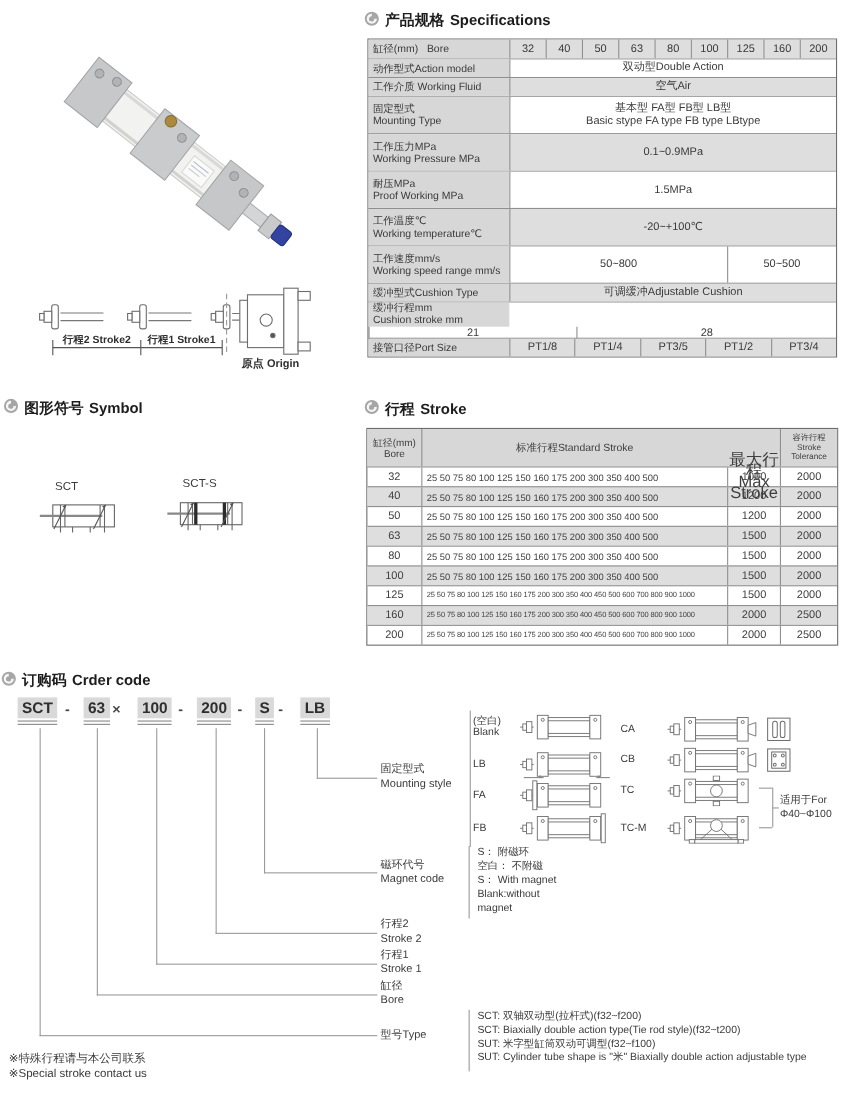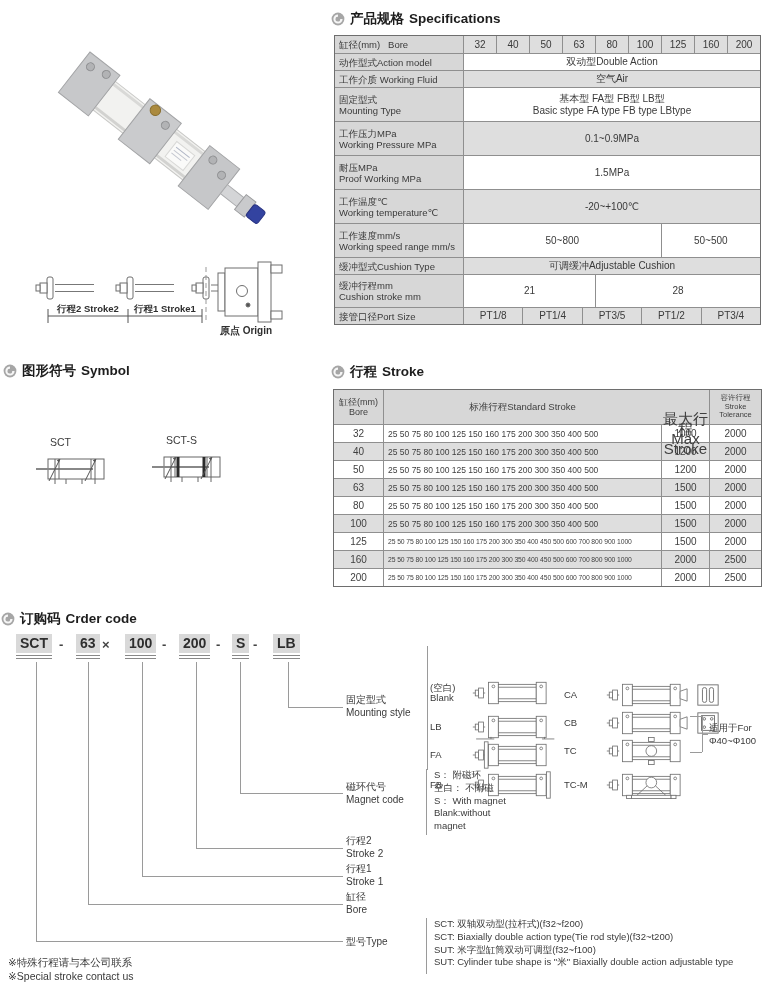--- a/index.html
+++ b/index.html
@@ -1,20 +1,20 @@
 <!DOCTYPE html>
 <html><head>
 <meta charset="utf-8">
 <style>
   html,body{margin:0;padding:0;background:#fff;}
   .page{position:relative;width:765px;height:998px;background:#fff;overflow:hidden;
         font-family:"Liberation Sans","DejaVu Sans",sans-serif;color:#3f3f3f;}
   svg{position:absolute;}
   
-  .sec-head{position:absolute;display:flex;align-items:center;gap:5px;}
+  .sec-head{position:absolute;display:flex;gap:5px;}
   .sec-icon{position:static;width:14px;height:14px;flex:none;}
   .sec-title{font-weight:bold;font-size:13.5px;color:#1d1d1d;white-space:nowrap;}
   .sec-title .sp{margin-left:5px;}
   
   .spec-table{position:absolute;left:334px;top:35px;width:425px;border:1px solid #6e6e6e;background:#fff;}
   .spec-row{display:flex;box-sizing:border-box;}
   .spec-row + .spec-row{border-top:1px solid #8f8f8f;}
   .spec-label{width:128px;flex:none;background:#d7d7d7;display:flex;flex-direction:column;justify-content:center;
               padding-left:4px;box-sizing:border-box;font-size:9.5px;line-height:11px;color:#3a3a3a;}
   .spec-cells{flex:1;display:flex;}
@@ -49,21 +49,21 @@
   .tok-line{height:2px;border-top:1px solid #888;border-bottom:1px solid #888;margin-top:2px;}
   .tok-sep{position:absolute;top:3px;font-weight:bold;font-size:13px;color:#444;}
   
   .cline{position:absolute;border-left:1px solid #9a9a9a;border-bottom:1px solid #9a9a9a;}
   .clab{position:absolute;left:346px;font-size:10px;line-height:12.5px;color:#3a3a3a;white-space:nowrap;}
   .vdiv{position:absolute;border-left:1px solid #9a9a9a;width:0;}
   .hline{position:absolute;border-top:1px solid #9a9a9a;height:0;}
   .vline2{position:absolute;border-left:1px solid #9a9a9a;width:0;}
   .tblock{position:absolute;font-size:9.5px;line-height:12.8px;color:#3a3a3a;white-space:nowrap;}
   
-  #mounting-area{position:absolute;left:430px;top:676px;width:332px;height:136px;}
+  #mounting-area{position:absolute;left:430px;top:644px;width:332px;height:136px;}
   .mrow{position:absolute;display:flex;align-items:center;gap:3px;height:30px;}
   .mlab{width:36px;flex:none;font-size:9.5px;line-height:10.5px;color:#3a3a3a;}
   .mcyl{position:static;width:90px;height:28px;flex:none;}
   .mbr{position:static;width:24px;height:26px;flex:none;}
   .lineart line{stroke:#6e6e6e;stroke-width:1;}
   .lineart rect,.lineart circle,.lineart path{stroke:#6e6e6e;stroke-width:1;fill:none;}
   .lineart .wc{fill:#fff;}
   
   .dim-t{font-family:"Liberation Sans","DejaVu Sans",sans-serif;font-weight:bold;font-size:9.5px;fill:#2e2e2e;text-anchor:middle;}
   .dim-t.big{font-size:10px;}
@@ -246,21 +246,21 @@
       <div class="spec-row shaded" style="height: 17px;">
         <div class="spec-label">
           <div>缓冲型式Cushion Type</div>
         </div>
         <div class="spec-cells">
           <div class="spec-cell" style="flex-grow: 9;">
             <div>可调缓冲Adjustable Cushion</div>
           </div>
         </div>
       </div>
-      <div class="spec-row" style="height: 33px;">
+      <div class="spec-row" style="height: 33px; flex-direction: column;">
         <div class="spec-label">
           <div>缓冲行程mm</div>
           <div>Cushion stroke mm</div>
         </div>
         <div class="spec-cells">
           <div class="spec-cell" style="flex-grow: 4;">
             <div>21</div>
           </div>
           <div class="spec-cell" style="flex-grow: 5;">
             <div>28</div>

